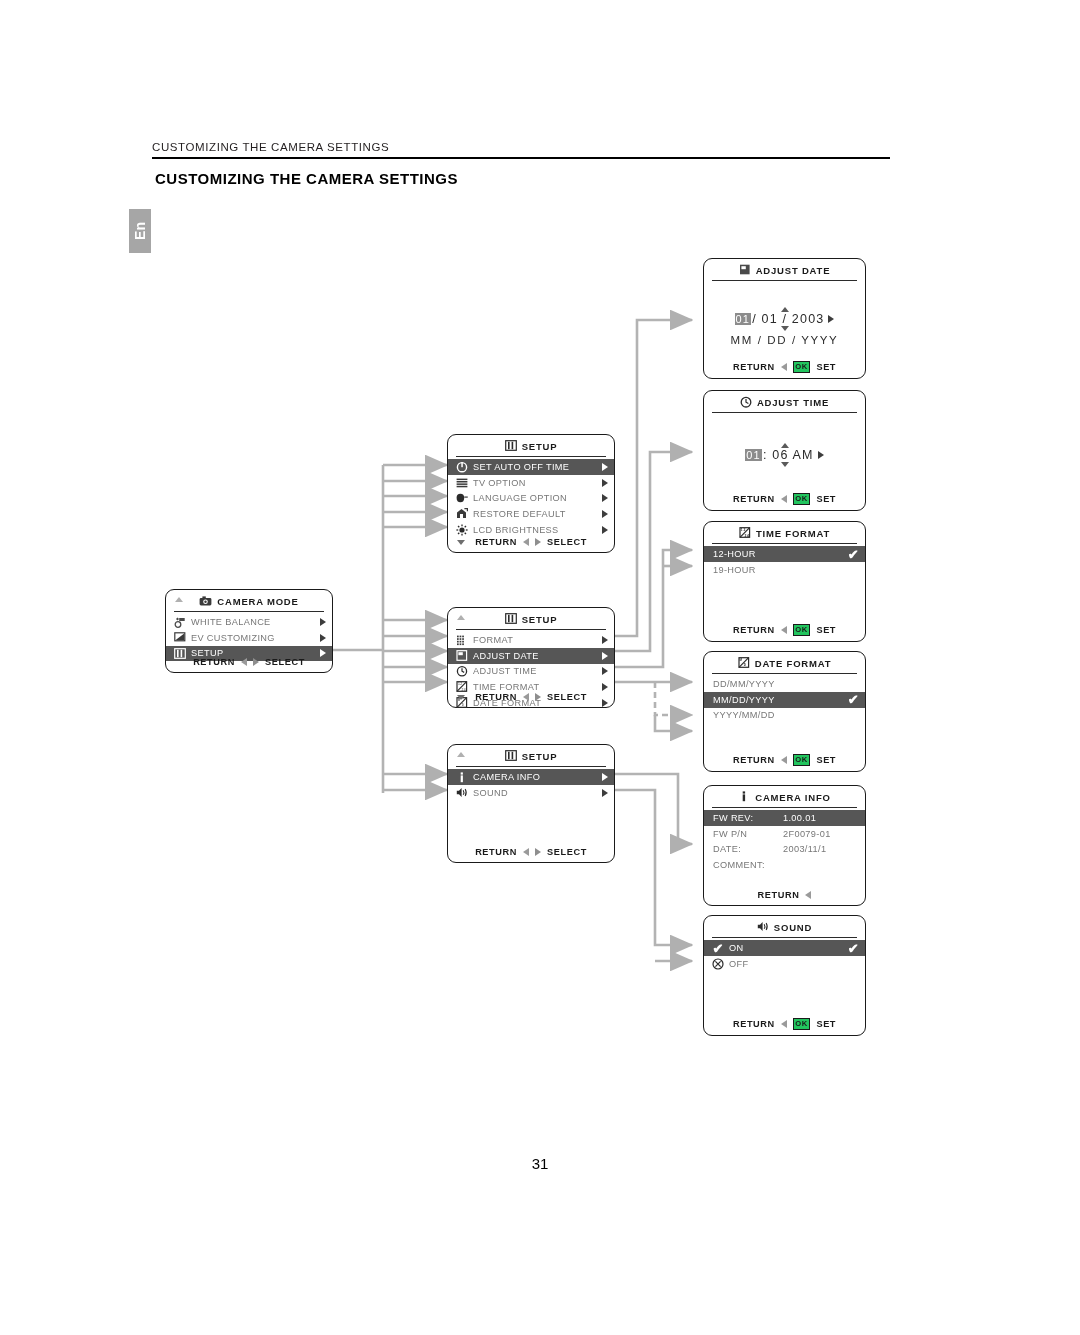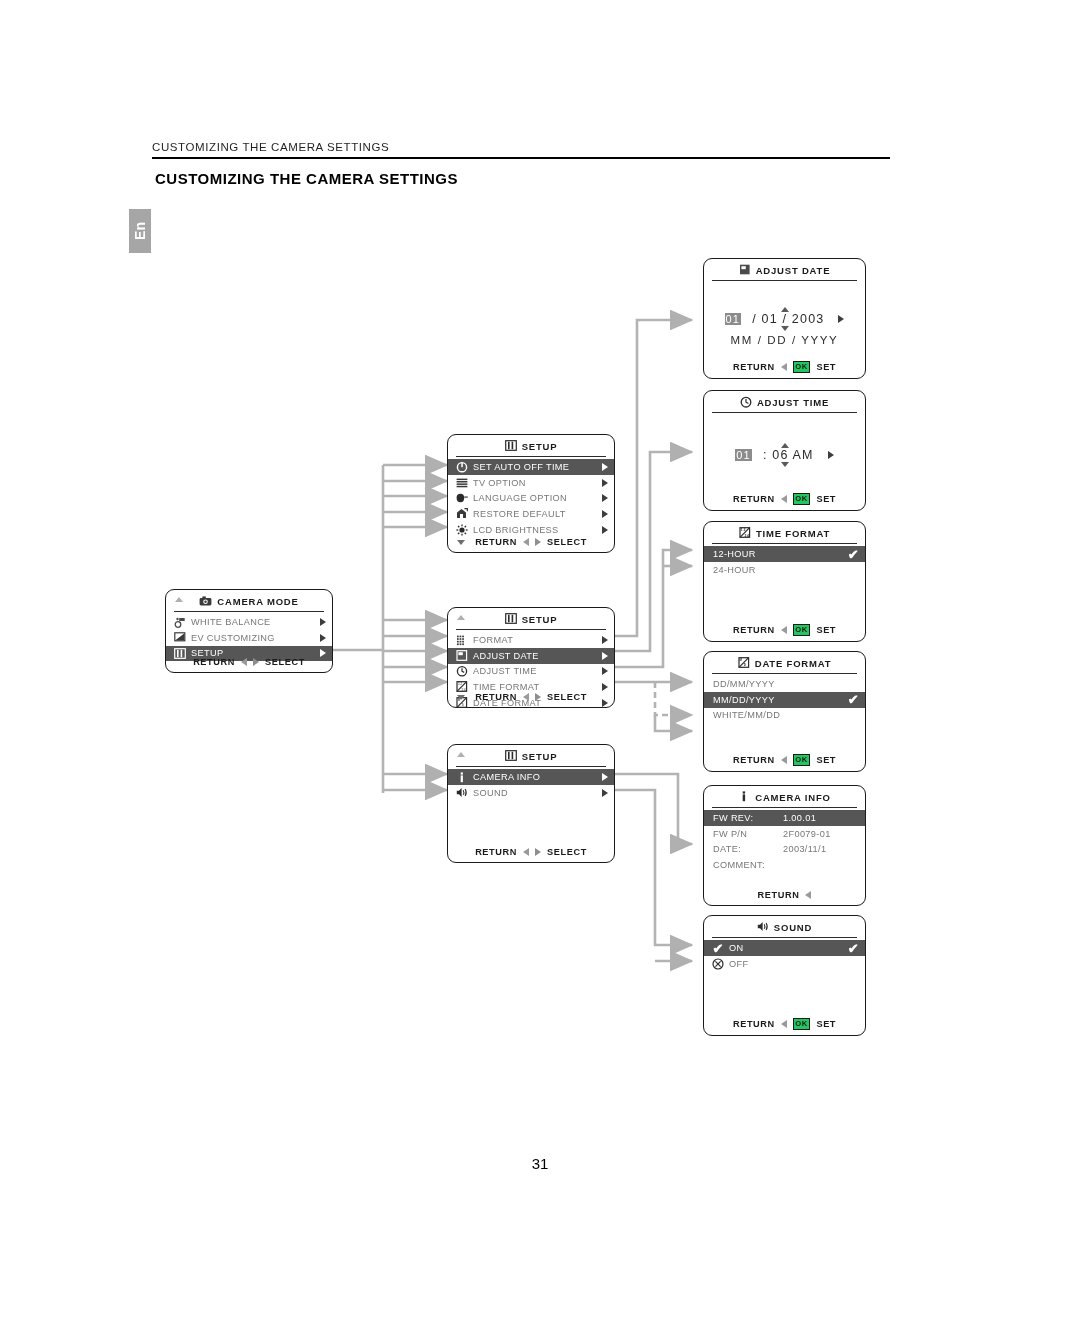--- a/index.html
+++ b/index.html
@@ -171,21 +171,21 @@
     text-align: center;
   }
   .val-line {
     font-size: 12.5px;
     letter-spacing: 1.2px;
     color: #2b2b2b;
     white-space: nowrap;
     display: flex;
     align-items: center;
     justify-content: center;
-    gap: 11px;
+    gap: 1px;
   }
   .val-hl {
     background: #8c8c8c;
     color: #fff;
     padding: 0 1px;
     font-size: 11px;
   }
   .fmt-line {
     font-size: 11.5px;
     letter-spacing: 1.6px;
@@ -649,21 +649,21 @@
     </span>
     <span>TIME FORMAT</span>
   </div>
   <div class="title-rule"></div>
   <div class="rows">
     <div class="row sel noicon">
       <span class="rlabel">12-HOUR</span>
       <span class="check">✔</span>
     </div>
     <div class="row noicon">
-      <span class="rlabel">24-HOUR</span>
+      <span class="rlabel">19-HOUR</span>
     </div>
   </div>
   <div class="footer">
     <span>RETURN</span>
     <span class="tri-left"></span>
     <span class="okbox">OK</span>
     <span>SET</span>
   </div>
 </div>
 
@@ -682,21 +682,21 @@
   <div class="title-rule"></div>
   <div class="rows">
     <div class="row noicon">
       <span class="rlabel">DD/MM/YYYY</span>
     </div>
     <div class="row sel noicon">
       <span class="rlabel">MM/DD/YYYY</span>
       <span class="check">✔</span>
     </div>
     <div class="row noicon">
-      <span class="rlabel">WHITE/MM/DD</span>
+      <span class="rlabel">YYYY/MM/DD</span>
     </div>
   </div>
   <div class="footer">
     <span>RETURN</span>
     <span class="tri-left"></span>
     <span class="okbox">OK</span>
     <span>SET</span>
   </div>
 </div>
 

